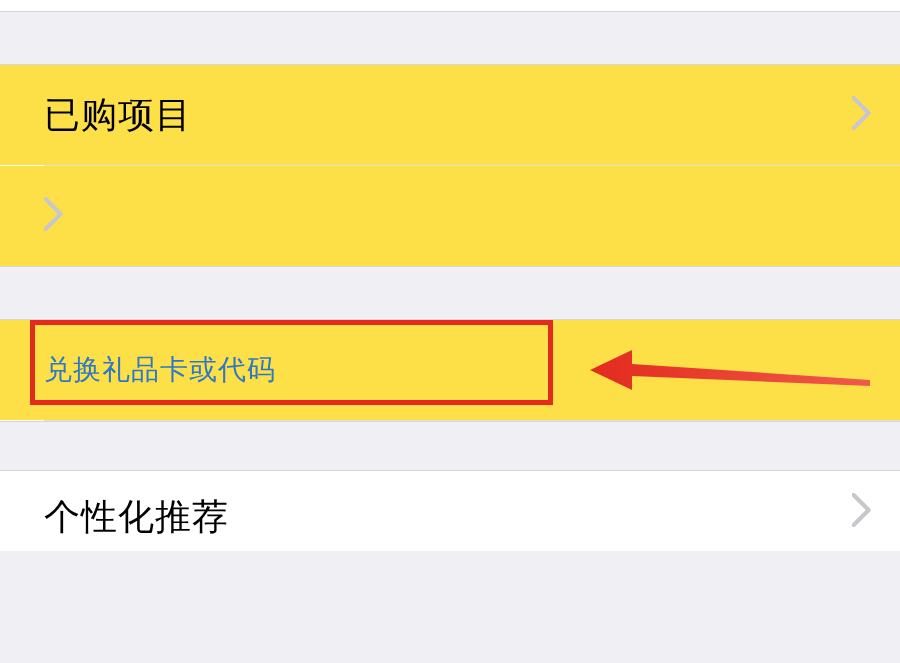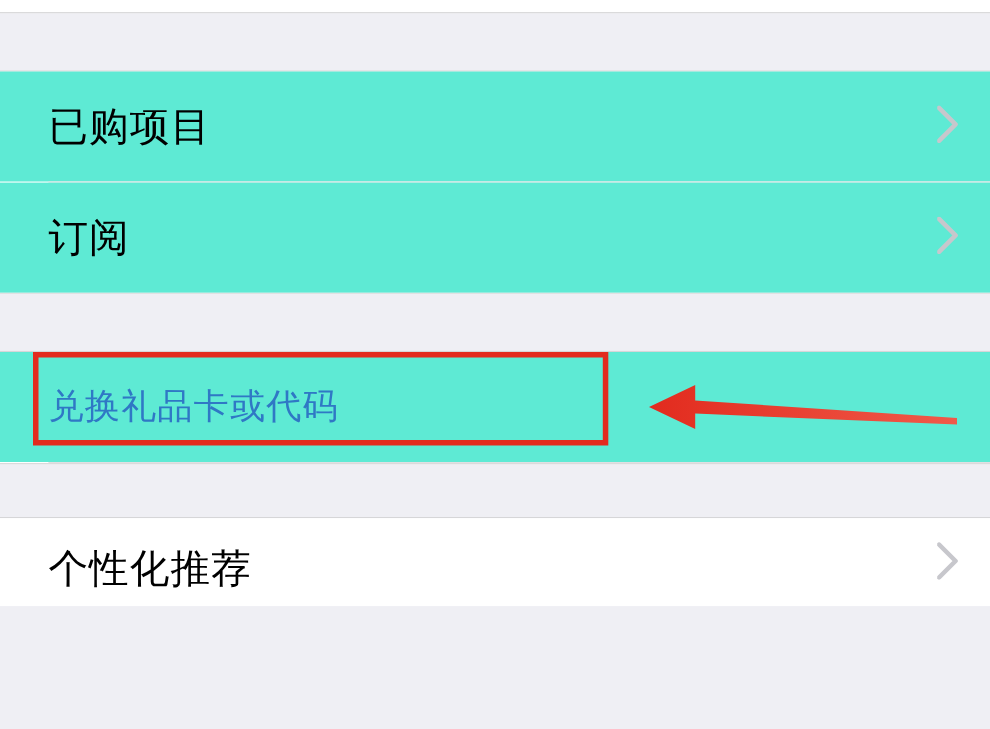--- a/index.html
+++ b/index.html
@@ -30,35 +30,35 @@
       background: #ffffff;
       border-top: 1px solid #d6d6d8;
       border-bottom: 1px solid #d6d6d8;
     }
     .row {
       display: flex;
       align-items: center;
       justify-content: space-between;
       height: 100px;
       padding: 0 28px 0 44px;
-      background: #5eead4;
+      background: #fde047;
       gap: 12px;
     }
     .row-divider {
       height: 1px;
       background: #e0e0e2;
       margin-left: 44px;
     }
     .row-label {
       font-size: 36px;
       color: #000000;
       letter-spacing: 1px;
     }
     .row-label-link {
-      font-size: 32px;
+      font-size: 28px;
       color: #2f78c5;
       letter-spacing: 1px;
     }
     .chevron {
       color: #c7c7cc;
       flex-shrink: 0;
     }
     .highlight-box {
       position: absolute;
       border: 5px solid #e22b1e;
@@ -94,21 +94,20 @@
   <div class="row">
     <span class="row-label">已购项目</span>
     <span class="chevron">
       <svg width="20" height="34" viewBox="0 0 12 20">
           <path d="M1 1 L10 10 L1 19" stroke="#c7c7cc" stroke-width="2.5" fill="none" stroke-linecap="round" stroke-linejoin="round"></path>
         </svg>
     </span>
   </div>
   <div class="row-divider"></div>
   <div class="row">
-    <span class="row-label">订阅</span>
     <span class="chevron">
       <svg width="20" height="34" viewBox="0 0 12 20">
           <path d="M1 1 L10 10 L1 19" stroke="#c7c7cc" stroke-width="2.5" fill="none" stroke-linecap="round" stroke-linejoin="round"></path>
         </svg>
     </span>
   </div>
 </div>
 
 <div class="gap"></div>
 

